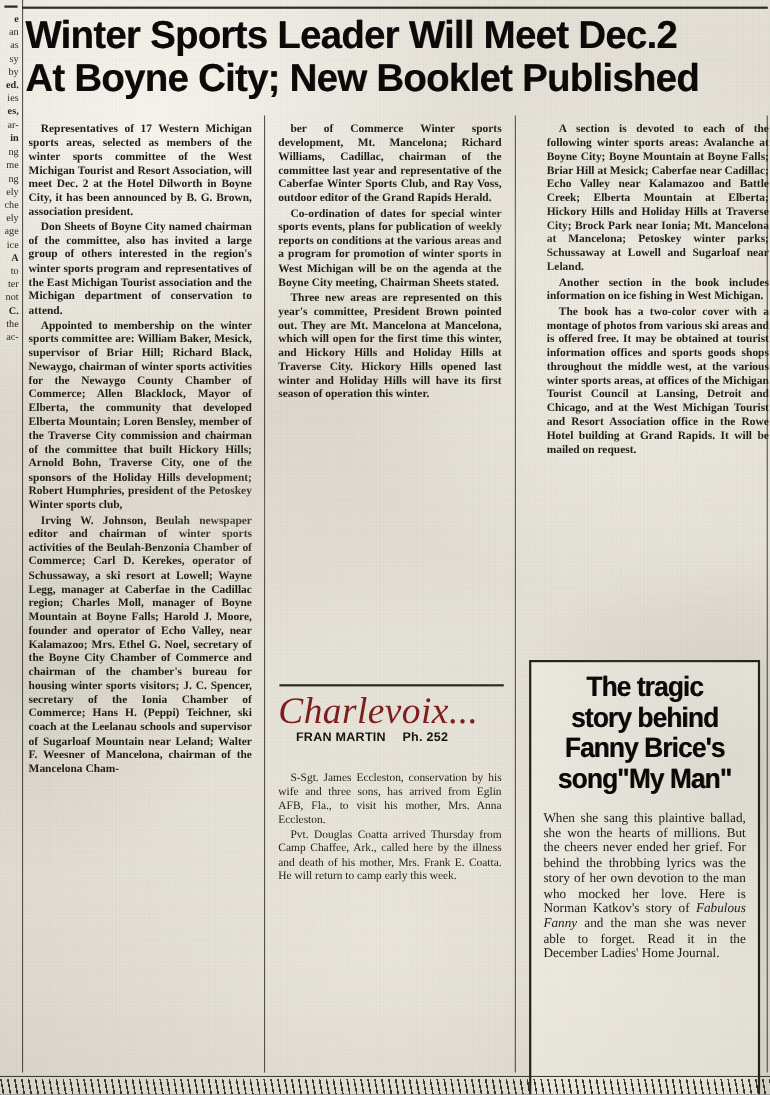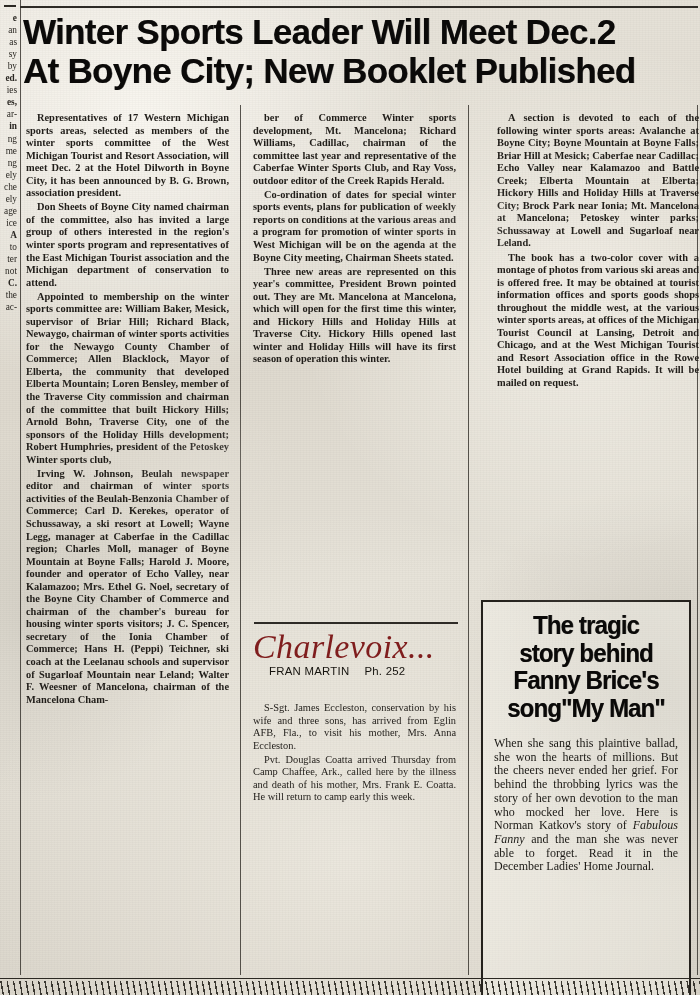--- a/index.html
+++ b/index.html
@@ -139,21 +139,21 @@
     font-family: "Liberation Serif", serif;
     font-style: italic;
     font-size: 34px;
     line-height: 33px;
     letter-spacing: .4px;
     color: #7f1d1d;
     white-space: nowrap;
   }
   #charlevoix-byline {
     font-family: "Liberation Sans", sans-serif;
-    font-weight: normal;
+    font-weight: bold;
     font-size: 11.4px;
     letter-spacing: .25px;
     margin-top: 2px;
     color: #16140f;
     display: flex;
     gap: 15px;
     padding-left: 16px;
   }
   #charlevoix-body {
     position: absolute;
@@ -339,26 +339,27 @@
       <div class="hl-line">At Boyne City; New Booklet Published</div>
     </div>
 
     <div class="col" id="col1">
         <p>Representatives of 17 Western Michigan sports areas, selected as members of the winter sports committee of the West Michigan Tourist and Resort Association, will meet Dec. 2 at the Hotel Dilworth in Boyne City, it has been announced by B. G. Brown, association president.</p>
         <p>Don Sheets of Boyne City named chairman of the committee, also has invited a large group of others interested in the region's winter sports program and representatives of the East Michigan Tourist association and the Michigan department of conservation to attend.</p>
         <p>Appointed to membership on the winter sports committee are: William Baker, Mesick, supervisor of Briar Hill; Richard Black, Newaygo, chairman of winter sports activities for the Newaygo County Chamber of Commerce; Allen Blacklock, Mayor of Elberta, the community that developed Elberta Mountain; Loren Bensley, member of the Traverse City commission and chairman of the committee that built Hickory Hills; Arnold Bohn, Traverse City, one of the sponsors of the Holiday Hills development; Robert Humphries, president of the Petoskey Winter sports club,</p>
         <p>Irving W. Johnson, Beulah newspaper editor and chairman of winter sports activities of the Beulah-Benzonia Chamber of Commerce; Carl D. Kerekes, operator of Schussaway, a ski resort at Lowell; Wayne Legg, manager at Caberfae in the Cadillac region; Charles Moll, manager of Boyne Mountain at Boyne Falls; Harold J. Moore, founder and operator of Echo Valley, near Kalamazoo; Mrs. Ethel G. Noel, secretary of the Boyne City Chamber of Commerce and chairman of the chamber's bureau for housing winter sports visitors; J. C. Spencer, secretary of the Ionia Chamber of Commerce; Hans H. (Peppi) Teichner, ski coach at the Leelanau schools and supervisor of Sugarloaf Mountain near Leland; Walter F. Weesner of Mancelona, chairman of the Mancelona Cham-</p>
       </div>
     <div class="col" id="col2">
-        <p>ber of Commerce Winter sports development, Mt. Mancelona; Richard Williams, Cadillac, chairman of the committee last year and representative of the Caberfae Winter Sports Club, and Ray Voss, outdoor editor of the Creek Rapids Herald.</p>
+        <p>ber of Commerce Winter sports development, Mt. Mancelona; Richard Williams, Cadillac, chairman of the committee last year and representative of the Caberfae Winter Sports Club, and Ray Voss, outdoor editor of the Grand Rapids Herald.</p>
         <p>Co-ordination of dates for special winter sports events, plans for publication of weekly reports on conditions at the various areas and a program for promotion of winter sports in West Michigan will be on the agenda at the Boyne City meeting, Chairman Sheets stated.</p>
         <p>Three new areas are represented on this year's committee, President Brown pointed out. They are Mt. Mancelona at Mancelona, which will open for the first time this winter, and Hickory Hills and Holiday Hills at Traverse City. Hickory Hills opened last winter and Holiday Hills will have its first season of operation this winter.</p>
       </div>
     <div class="col" id="col3">
         <p>A section is devoted to each of the following winter sports areas: Avalanche at Boyne City; Boyne Mountain at Boyne Falls; Briar Hill at Mesick; Caberfae near Cadillac; Echo Valley near Kalamazoo and Battle Creek; Elberta Mountain at Elberta; Hickory Hills and Holiday Hills at Traverse City; Brock Park near Ionia; Mt. Mancelona at Mancelona; Petoskey winter parks; Schussaway at Lowell and Sugarloaf near Leland.</p>
+        <p>Another section in the book includes information on ice fishing in West Michigan.</p>
         <p>The book has a two-color cover with a montage of photos from various ski areas and is offered free. It may be obtained at tourist information offices and sports goods shops throughout the middle west, at the various winter sports areas, at offices of the Michigan Tourist Council at Lansing, Detroit and Chicago, and at the West Michigan Tourist and Resort Association office in the Rowe Hotel building at Grand Rapids. It will be mailed on request.</p>
       </div>
 
     <div class="hrule" style="left:254px; top:622px; width:204px; height:2px;"></div>
 
     <div id="charlevoix-sec">
       <div id="charlevoix-title">Charlevoix...</div>
       <div id="charlevoix-byline">
         <span>FRAN MARTIN</span>
         <span>Ph. 252</span>

